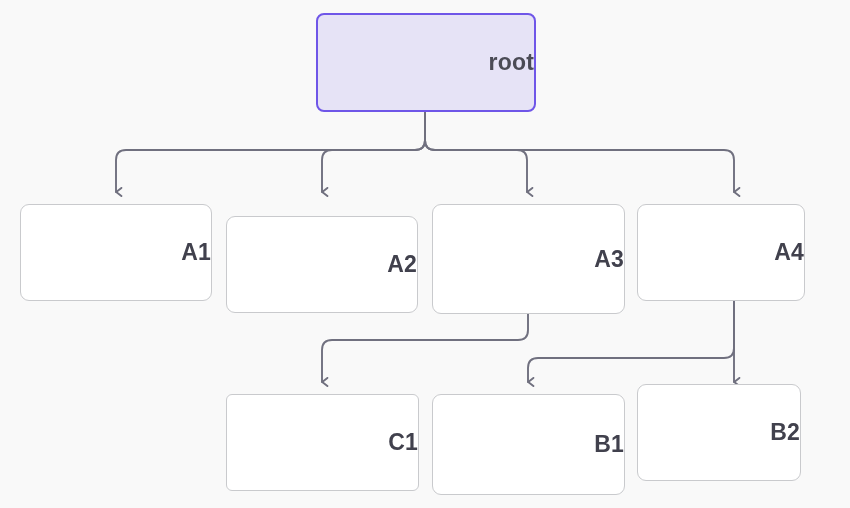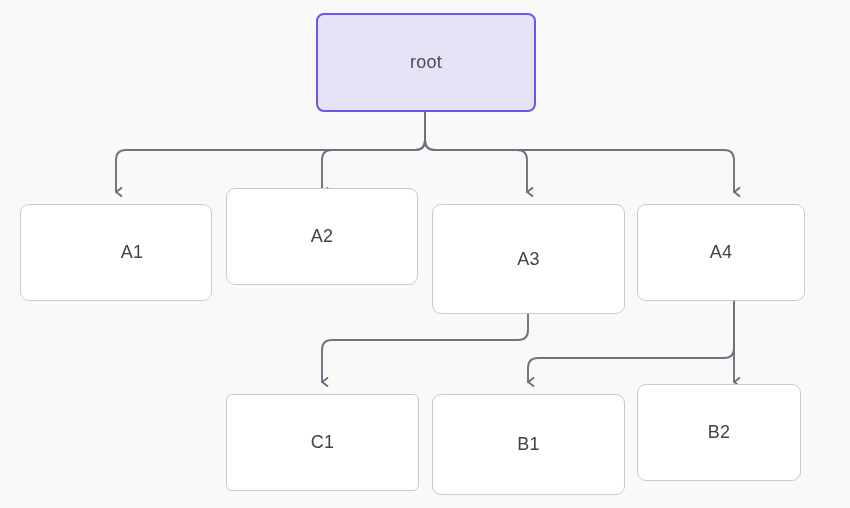--- a/index.html
+++ b/index.html
@@ -25,26 +25,26 @@
     top: 0;
     width: 850px;
     height: 508px;
     pointer-events: none;
   }
   .node {
     position: absolute;
     box-sizing: border-box;
     display: flex;
     align-items: center;
-    justify-content: center;
+    justify-content: flex-end;
     border-radius: 9px;
     background: #ffffff;
     border: 1.6px solid #c9cacd;
-    font-size: 18px;
-    font-weight: normal;
+    font-size: 23px;
+    font-weight: bold;
     color: #41414d;
     letter-spacing: 0.2px;
     user-select: none;
   }
   .node.root-node {
     background: #e6e3f6;
     border: 2.2px solid #6f56e8;
     color: #4b4b55;
     border-radius: 8px;
   }
@@ -74,21 +74,21 @@
       </g>
   </svg>
 
   <div id="nodes-layer">
       <div class="node root-node" style="left: 316px; top: 13px; width: 220px; height: 99px;">
         <span class="node-label">root</span>
       </div>
       <div class="node" style="left: 20px; top: 204px; width: 192px; height: 97px; padding-left: 32px;">
         <span class="node-label">A1</span>
       </div>
-      <div class="node" style="left: 226px; top: 188px; width: 192px; height: 97px;">
+      <div class="node" style="left: 226px; top: 216px; width: 192px; height: 97px;">
         <span class="node-label">A2</span>
       </div>
       <div class="node" style="left: 432px; top: 204px; width: 193px; height: 110px;">
         <span class="node-label">A3</span>
       </div>
       <div class="node" style="left: 637px; top: 204px; width: 168px; height: 97px;">
         <span class="node-label">A4</span>
       </div>
       <div class="node" style="left: 226px; top: 394px; width: 193px; height: 97px; border-radius: 6px;">
         <span class="node-label">C1</span>

